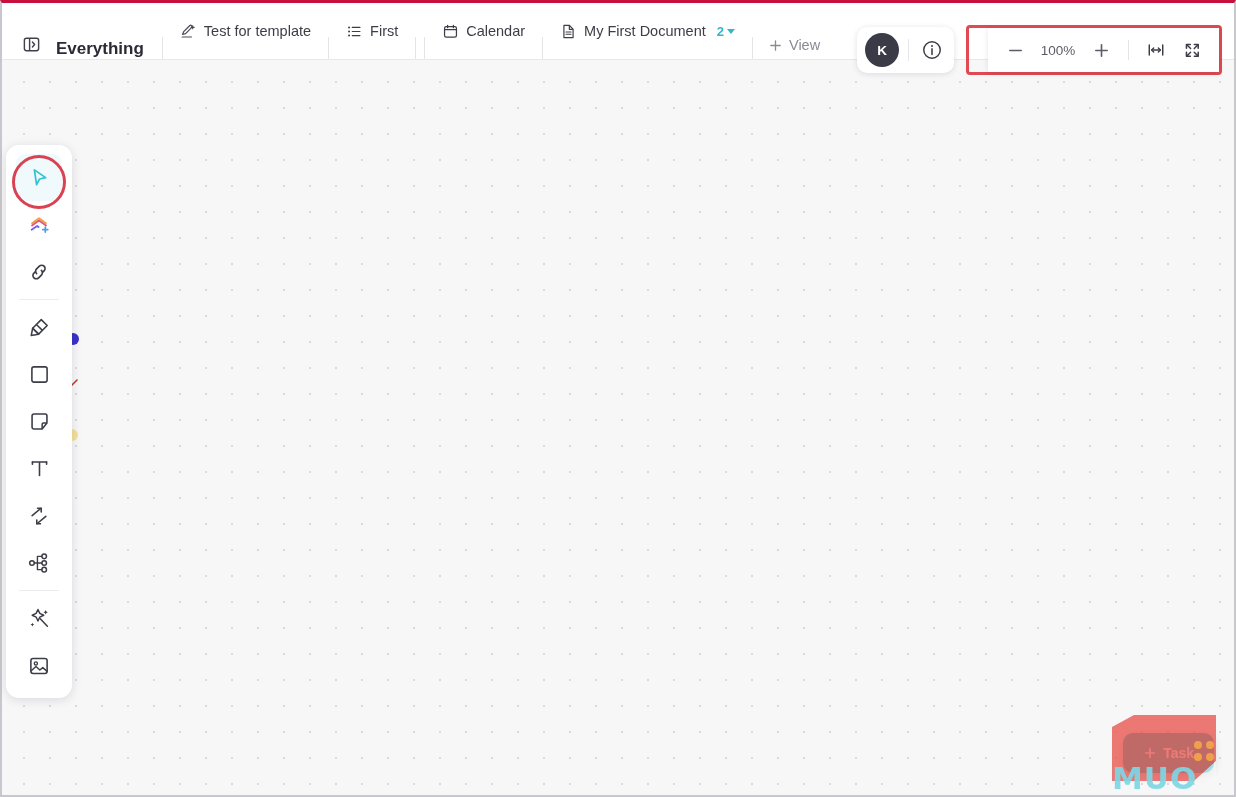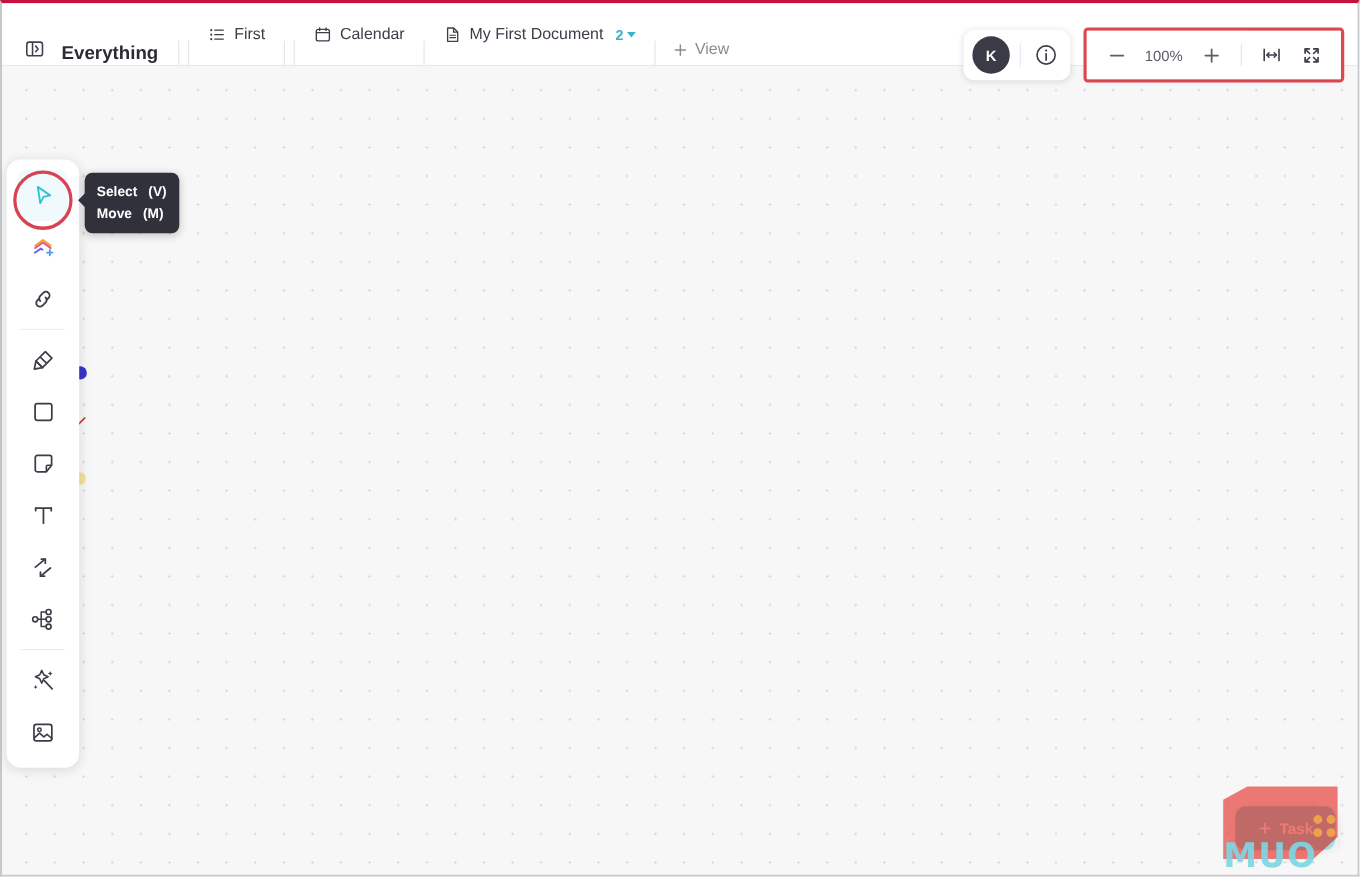--- a/index.html
+++ b/index.html
@@ -156,20 +156,21 @@
     border: 3px solid #e04a52;
     border-radius: 4px;
     padding: 0;
   }
   #zoombar {
     background: #ffffff;
     display: flex; align-items: center;
     padding: 6px 10px;
     gap: 2px;
     box-shadow: 0 1px 6px rgba(20,20,40,.10);
+    margin-left: 19px;
   }
   .zbtn {
     width: 34px; height: 32px; display:flex; align-items:center; justify-content:center;
     cursor:pointer; border-radius: 6px; color:#4b4b57;
   }
   .zlabel {
     font-size: 13.5px; color: #5c5c68; min-width: 48px; text-align:center;
     cursor: pointer; user-select:none;
   }
   .zdiv { width: 1px; height: 20px; background: #e3e3e8; margin: 0 8px; }
@@ -212,20 +213,30 @@
         <line x1="8" y1="3.8" x2="8" y2="16.2" stroke="#41414d" stroke-width="1.5"></line>
         <path d="M11 7.3l2.3 2.7L11 12.7" stroke="#41414d" stroke-width="1.5" stroke-linecap="round" stroke-linejoin="round"></path>
       </svg>
     </div>
 
     <div class="space-name">Everything</div>
 
     <div class="divider-v"></div>
 
 
+    <div class="tab">
+      <span class="tab-ico">
+        <svg width="17" height="17" viewBox="0 0 20 20" fill="none">
+          <path d="M3 13.5l3.6-1 7-7a1.6 1.6 0 00-2.3-2.3l-7 7-1.3 3.3z" stroke="#4a4a56" stroke-width="1.4" stroke-linejoin="round"></path>
+          <path d="M2.5 16.5h11" stroke="#4a4a56" stroke-width="1.4" stroke-linecap="round"></path>
+          <path d="M15 3.2v3.6M13.2 5h3.6" stroke="#3b3b47" stroke-width="1.3" stroke-linecap="round"></path>
+        </svg>
+      </span>
+      <span>Test for template</span>
+    </div>
 
     <div class="divider-v"></div>
 
     <div class="tab">
       <span class="tab-ico">
         <svg width="17" height="17" viewBox="0 0 20 20" fill="none">
           <circle cx="3.6" cy="5.2" r="1.15" fill="#3d3d48"></circle>
           <circle cx="3.6" cy="10" r="1.15" fill="#3d3d48"></circle>
           <circle cx="3.6" cy="14.8" r="1.15" fill="#3d3d48"></circle>
           <path d="M7.4 5.2h9M7.4 10h9M7.4 14.8h9" stroke="#3d3d48" stroke-width="1.45" stroke-linecap="round"></path>
@@ -415,30 +426,20 @@
       <svg width="24" height="24" viewBox="0 0 26 26" fill="none">
         <rect x="4.2" y="4.8" width="17.6" height="16.4" rx="2.4" stroke="#3d3d48" stroke-width="1.7"></rect>
         <circle cx="9.6" cy="10.2" r="1.7" stroke="#3d3d48" stroke-width="1.5"></circle>
         <path d="M4.6 18.2l5.1-4.6 4.2 3.7 3.2-2.6 4.7 4.1" stroke="#3d3d48" stroke-width="1.6" stroke-linejoin="round" stroke-linecap="round"></path>
       </svg>
     </div>
   </div>
 
   <div class="annot-circle"></div>
 
-  <div id="tooltip">
-    <div class="tt-row">
-      <span>Select</span>
-      <span class="tt-key">(V)</span>
-    </div>
-    <div class="tt-row">
-      <span>Move</span>
-      <span class="tt-key">(M)</span>
-    </div>
-  </div>
 
   <div id="topright">
 
     <div id="usercluster">
       <div class="avatar">
         <span>K</span>
       </div>
       <div class="cluster-div"></div>
       <div class="info-btn">
         <svg width="22" height="22" viewBox="0 0 24 24" fill="none">

